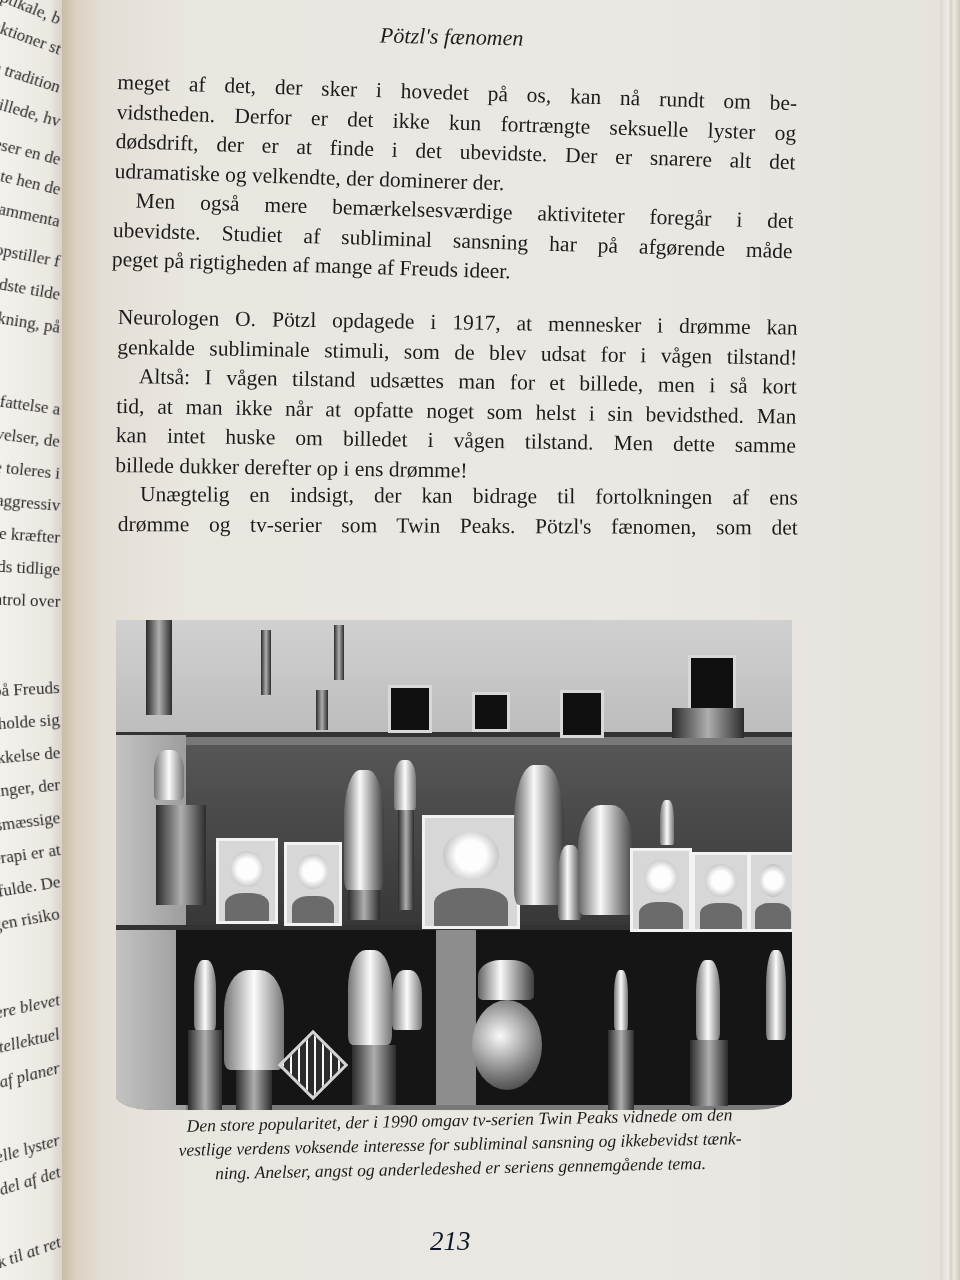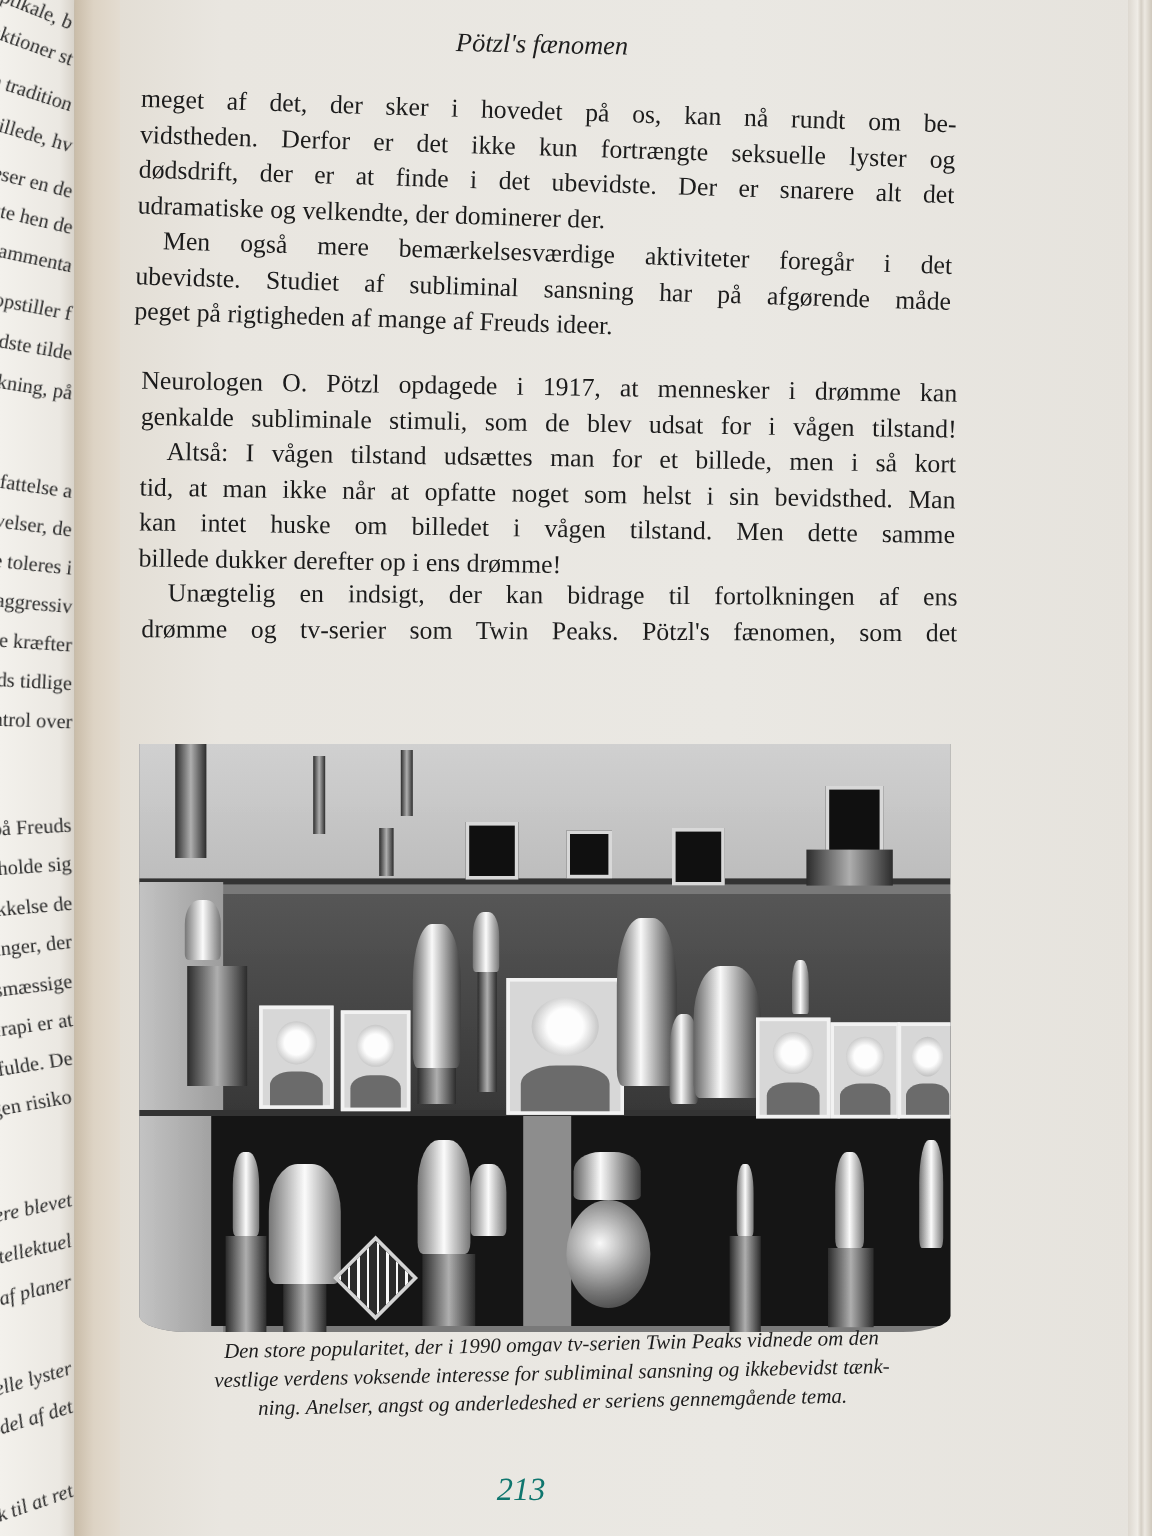--- a/index.html
+++ b/index.html
@@ -88,22 +88,22 @@
       transform: rotate(45deg); border:3px solid #ccc; }
 
     .caption {
       position: absolute; left: 112px; top: 1108px; width: 696px;
       font-family: "Liberation Serif", serif; font-style: italic; font-size: 17.5px;
       color: #1c1c1c; text-align: center; line-height: 24px;
       transform: rotate(-1.2deg);
     }
     .caption span { display:block; white-space: nowrap; }
     .page-number {
-      position: absolute; left: 414px; top: 1226px;
-      font-family: "Liberation Serif", serif; font-style: italic; font-size: 27px; color: #0f766e;
+      position: absolute; left: 430px; top: 1226px;
+      font-family: "Liberation Serif", serif; font-style: italic; font-size: 27px; color: #0f172a;
     }
   </style>
 </head>
 <body>
 
 <div class="left-page" id="leftPage">
     <span class="left-line" style="top: 10px; transform: rotate(22deg);">sceptikale, b</span>
     <span class="left-line" style="top: 40px; transform: rotate(20deg);">funktioner st</span>
     <span class="left-line" style="top: 78px; transform: rotate(18deg);">olske tradition</span>
     <span class="left-line" style="top: 112px; transform: rotate(16deg);">nderbillede, hv</span>

